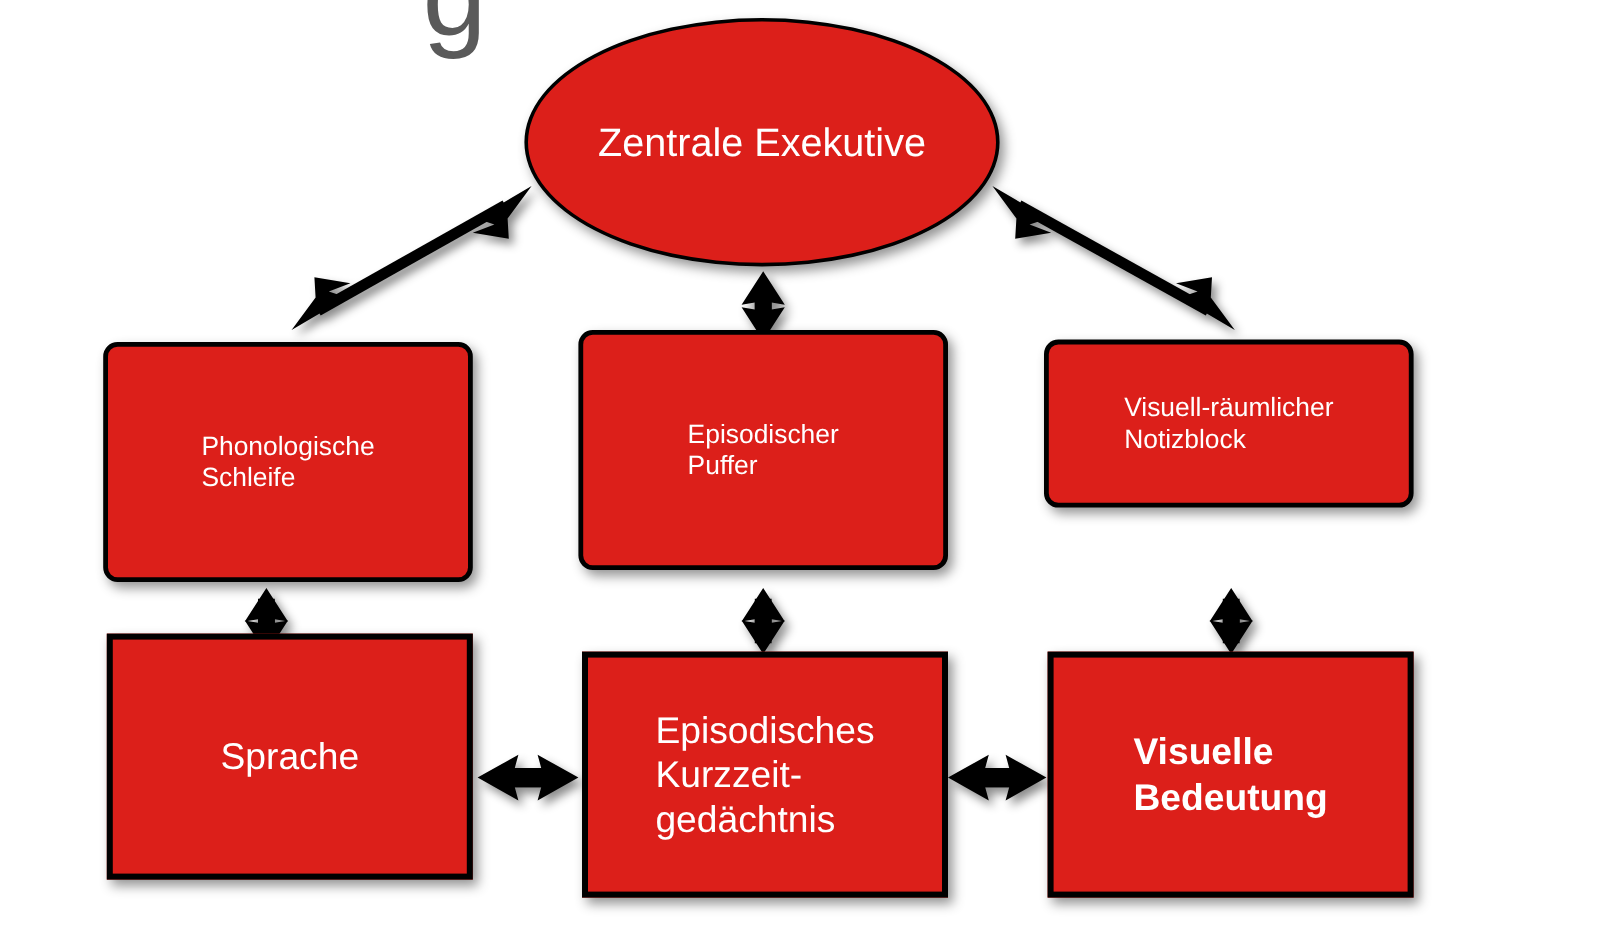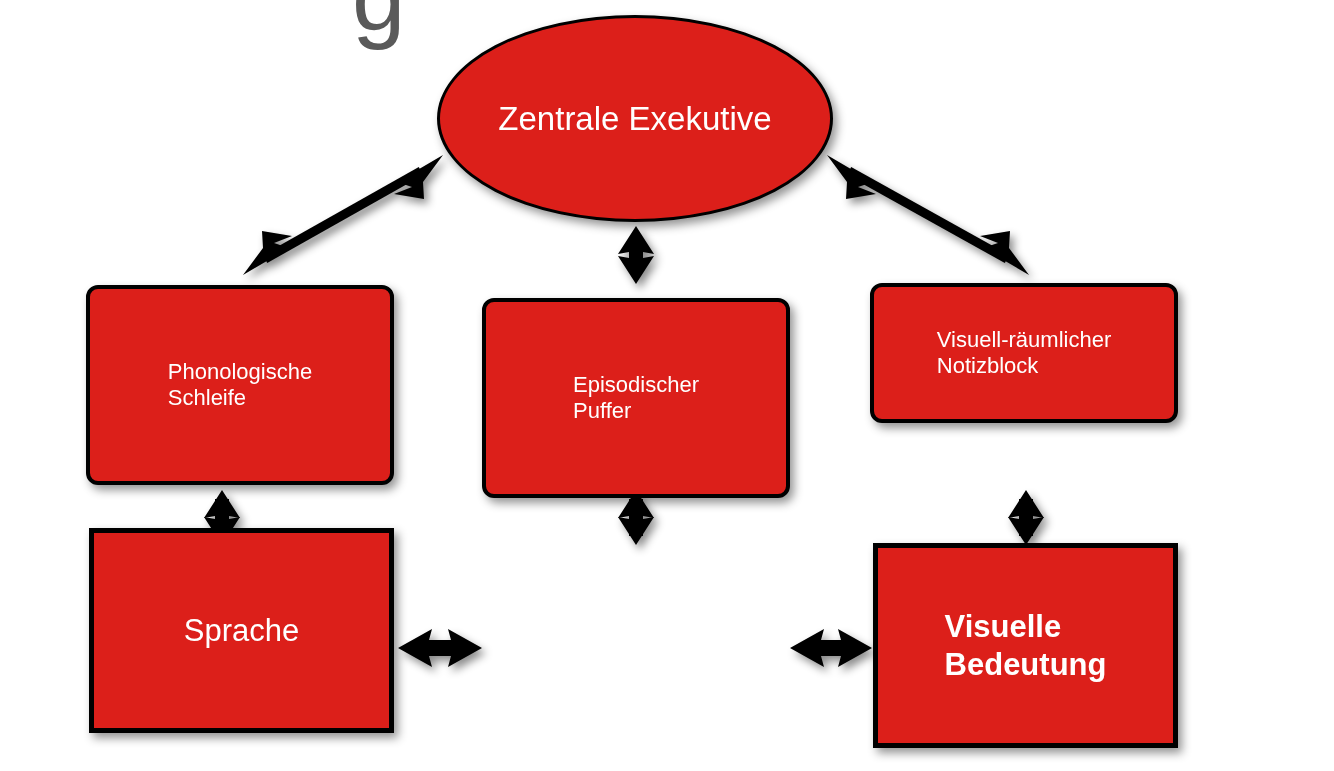--- a/index.html
+++ b/index.html
@@ -65,21 +65,21 @@
 
   .node-label {
     padding: 0 12px;
     white-space: pre-line;
   }
 
   
   #node-central     { left: 437px;  top: 15px;  width: 396px; height: 207px; }
 
   #node-phono       { left: 86px;   top: 285px; width: 308px; height: 200px; }
-  #node-episbuf     { left: 482px;  top: 298px; width: 308px; height: 200px; }
+  #node-episbuf     { left: 482px;  top: 275px; width: 308px; height: 200px; }
   #node-visuospat   { left: 870px;  top: 283px; width: 308px; height: 140px; }
 
   #node-sprache     { left: 89px;   top: 528px; width: 305px; height: 205px; }
   #node-epiksg      { left: 485px;  top: 543px; width: 305px; height: 205px; }
   #node-visbed      { left: 873px;  top: 543px; width: 305px; height: 205px; font-weight: bold; }
 
   
   #top-cut-glyph {
     position: absolute;
     left: 352px;
@@ -164,19 +164,24 @@
 
   <div id="node-visuospat" class="node node-round">
     <span class="node-label">Visuell-räumlicher
 Notizblock</span>
   </div>
 
   <div id="node-sprache" class="node node-rect">
     <span class="node-label">Sprache</span>
   </div>
 
+  <div id="node-epiksg" class="node node-rect">
+    <span class="node-label">Episodisches
+Kurzzeit-
+gedächtnis</span>
+  </div>
 
   <div id="node-visbed" class="node node-rect">
     <span class="node-label">Visuelle
 Bedeutung</span>
   </div>
 
 </div>
 
 </body></html>

